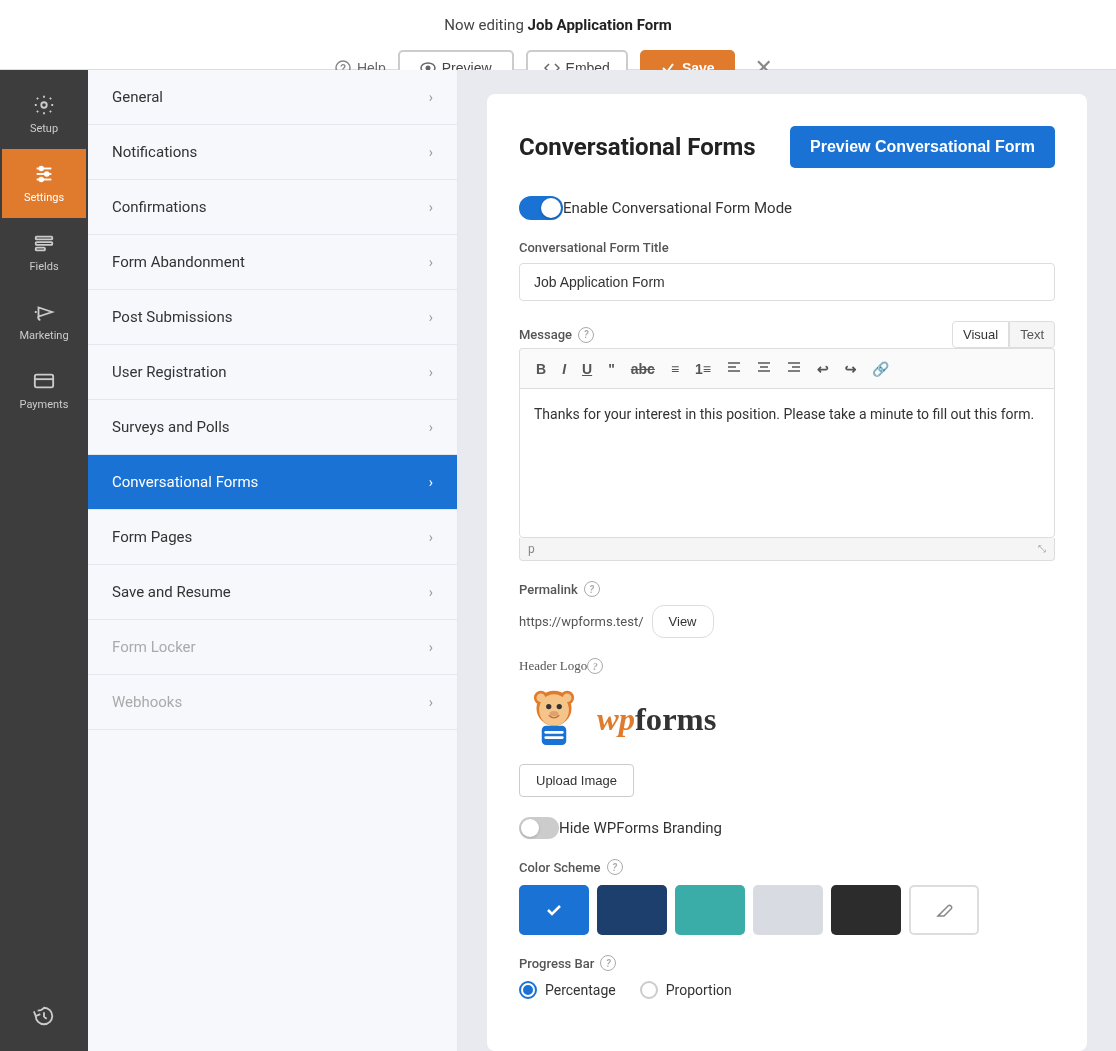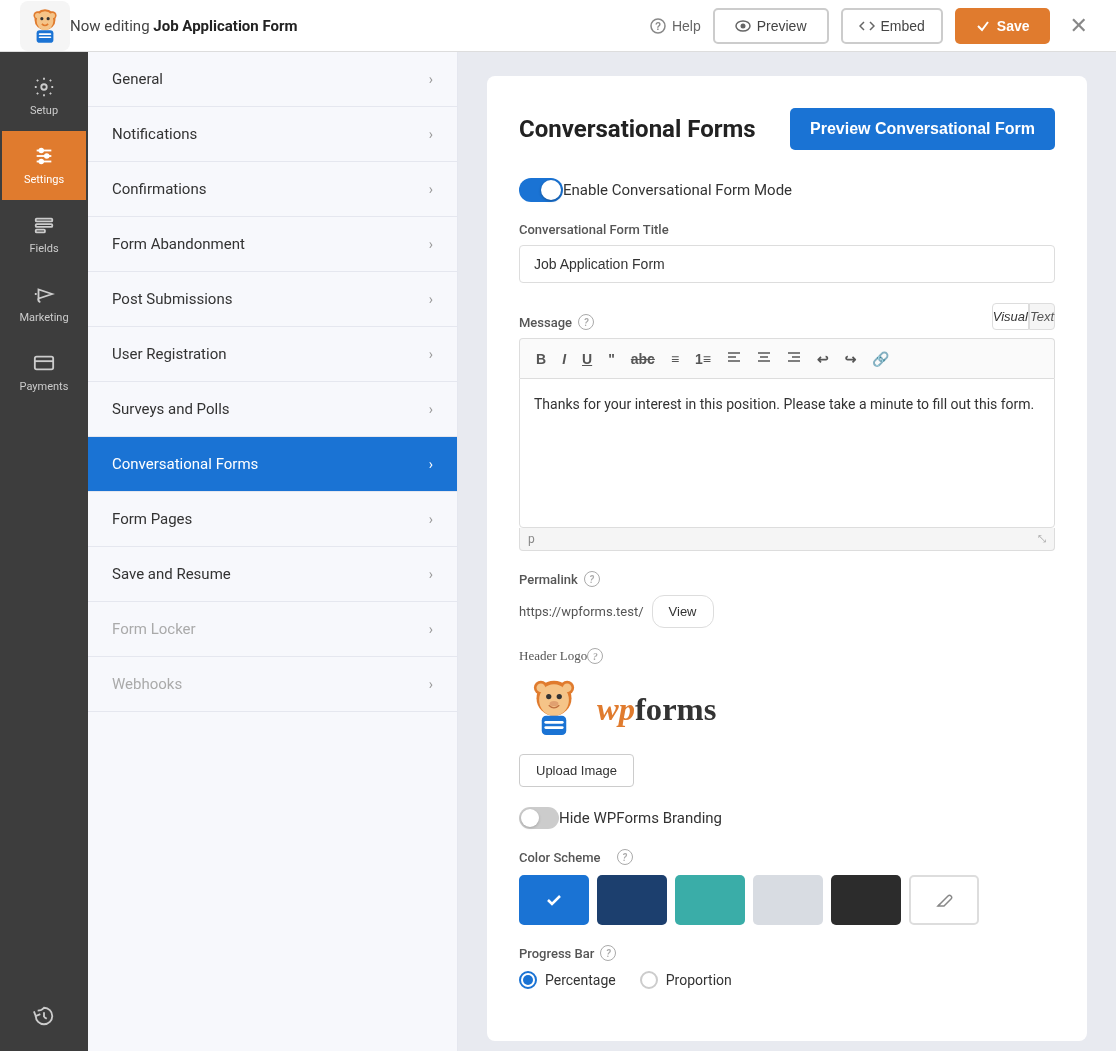--- a/index.html
+++ b/index.html
@@ -1,19 +1,19 @@
 <!DOCTYPE html>
 <html><head>
   <meta charset="utf-8">
   <style>
     * { box-sizing: border-box; margin: 0; padding: 0; }
     body { font-family: -apple-system, BlinkMacSystemFont, 'Segoe UI', Roboto, sans-serif; background: #f0f0f1; width: 1116px; height: 1051px; overflow: hidden; display: flex; flex-direction: column; }
 
     
-    .topbar { height: 52px; background: #fff; border-bottom: 1px solid #ddd; display: flex; align-items: center; padding: 0 20px; gap: 0; flex-shrink: 0; }
+    .topbar { height: 70px; background: #fff; border-bottom: 1px solid #ddd; display: flex; align-items: center; padding: 0 20px; gap: 16px; flex-shrink: 0; flex-direction: column; }
     .topbar-logo { width: 50px; height: 50px; background: #f5f5f5; border-radius: 8px; display: flex; align-items: center; justify-content: center; overflow: hidden; }
     .topbar-logo svg { width: 42px; height: 42px; }
     .topbar-title { flex: 1; font-size: 15px; color: #444; }
     .topbar-title strong { font-weight: 700; color: #222; }
     .topbar-actions { display: flex; align-items: center; gap: 12px; }
     .btn-help { background: none; border: none; color: #666; font-size: 14px; cursor: pointer; display: flex; align-items: center; gap: 6px; }
     .btn-preview { background: #fff; border: 2px solid #ccc; color: #444; font-size: 14px; cursor: pointer; padding: 8px 20px; border-radius: 5px; display: flex; align-items: center; gap: 6px; }
     .btn-embed { background: #fff; border: 2px solid #ccc; color: #444; font-size: 14px; cursor: pointer; padding: 8px 16px; border-radius: 5px; display: flex; align-items: center; gap: 6px; }
     .btn-save { background: #e07b2e; border: none; color: #fff; font-size: 14px; cursor: pointer; padding: 10px 20px; border-radius: 5px; display: flex; align-items: center; gap: 6px; font-weight: 600; }
     .btn-close { background: none; border: none; font-size: 22px; color: #888; cursor: pointer; padding: 4px 8px; }
@@ -49,24 +49,24 @@
     .toggle { width: 44px; height: 24px; background: #1a73d4; border-radius: 12px; position: relative; cursor: pointer; flex-shrink: 0; }
     .toggle-knob { width: 20px; height: 20px; background: #fff; border-radius: 50%; position: absolute; top: 2px; left: 22px; box-shadow: 0 1px 3px rgba(0,0,0,0.3); }
     .toggle-label { font-size: 15px; color: #333; }
 
     
     .field-label { font-size: 13px; color: #555; margin-bottom: 8px; font-weight: 500; }
     .field-input { width: 100%; border: 1px solid #ddd; border-radius: 4px; padding: 10px 14px; font-size: 14px; color: #333; outline: none; }
     .field-group { margin-bottom: 20px; }
 
     
-    .message-header { display: flex; align-items: flex-end; justify-content: space-between; margin-bottom: 8px; }
+    .message-header { display: flex; align-items: center; justify-content: space-between; }
     .message-label { display: flex; align-items: center; gap: 6px; font-size: 13px; color: #555; font-weight: 500; }
     .message-tabs { display: flex; gap: 0; }
-    .msg-tab { background: #f5f5f5; border: 1px solid #ddd; padding: 5px 0; font-size: 13px; cursor: pointer; color: #555; font-style: italic; }
+    .msg-tab { background: #f5f5f5; border: 1px solid #ddd; padding: 5px 10px; font-size: 13px; cursor: pointer; color: #555; }
     .msg-tab:first-child { border-radius: 4px 0 0 4px; }
     .msg-tab:last-child { border-radius: 0 4px 4px 0; }
     .msg-tab.active { background: #fff; color: #333; }
 
     .editor-toolbar { border: 1px solid #ddd; border-bottom: none; border-radius: 4px 4px 0 0; padding: 8px 10px; display: flex; align-items: center; gap: 4px; background: #fafafa; flex-wrap: wrap; }
     .editor-btn { background: none; border: none; cursor: pointer; font-size: 14px; color: #555; padding: 3px 6px; border-radius: 3px; font-weight: 600; }
     .editor-content { border: 1px solid #ddd; border-radius: 0 0 4px 4px; min-height: 150px; padding: 14px; font-size: 14px; color: #333; line-height: 1.6; position: relative; }
     .editor-footer { display: flex; align-items: center; justify-content: space-between; padding: 4px 8px; background: #f5f5f5; border: 1px solid #ddd; border-top: none; border-radius: 0 0 4px 4px; font-size: 12px; color: #888; }
     .resize-handle { color: #999; font-size: 10px; }
 
@@ -377,21 +377,21 @@
       </div>
 
       <div class="toggle-row field-group">
         <div class="toggle-sm">
           <div class="toggle-sm-knob"></div>
         </div>
         <span class="toggle-label">Hide WPForms Branding</span>
       </div>
 
       <div class="field-group">
-        <div class="field-label" style="display:flex;align-items:center;gap:16px;">
+        <div class="field-label" style="display:flex;align-items:center;gap:6px;">
           <span>Color Scheme</span>
           <span class="help-icon">?</span>
         </div>
         <div class="color-scheme-row">
           <div class="color-swatch active" style="background:#1a73d4;">
             <svg width="20" height="20" viewBox="0 0 20 20">
                 <path d="M4 10 L8 14 L16 6" stroke="white" stroke-width="2.5" fill="none"></path>
               </svg>
           </div>
           <div class="color-swatch" style="background:#1c3f6e;"></div>

